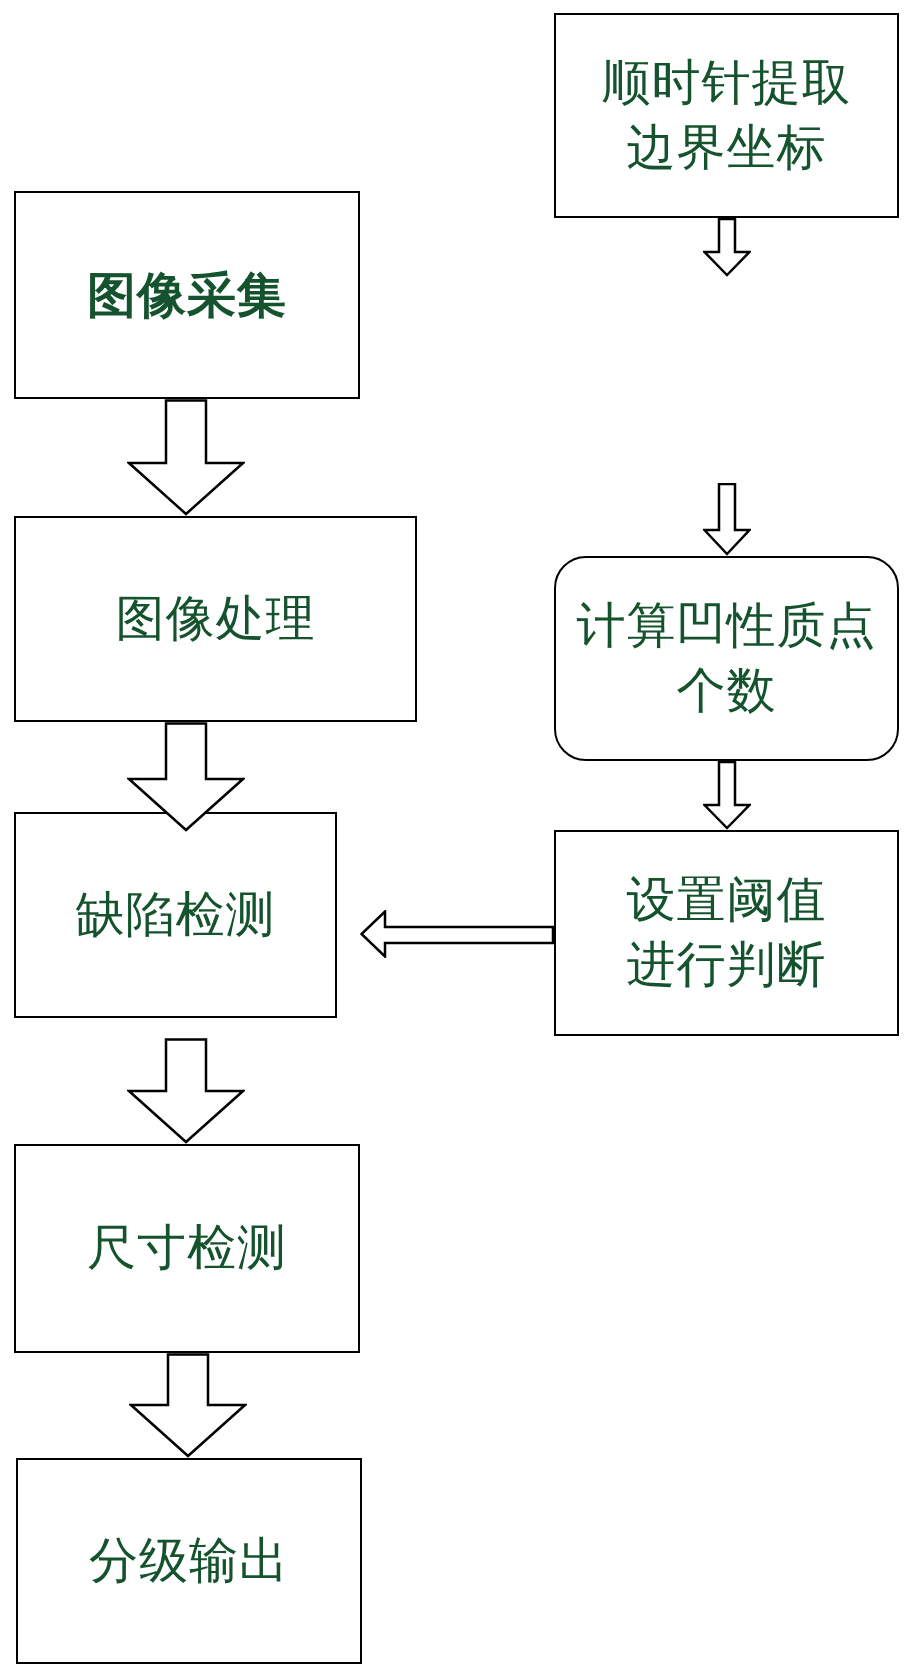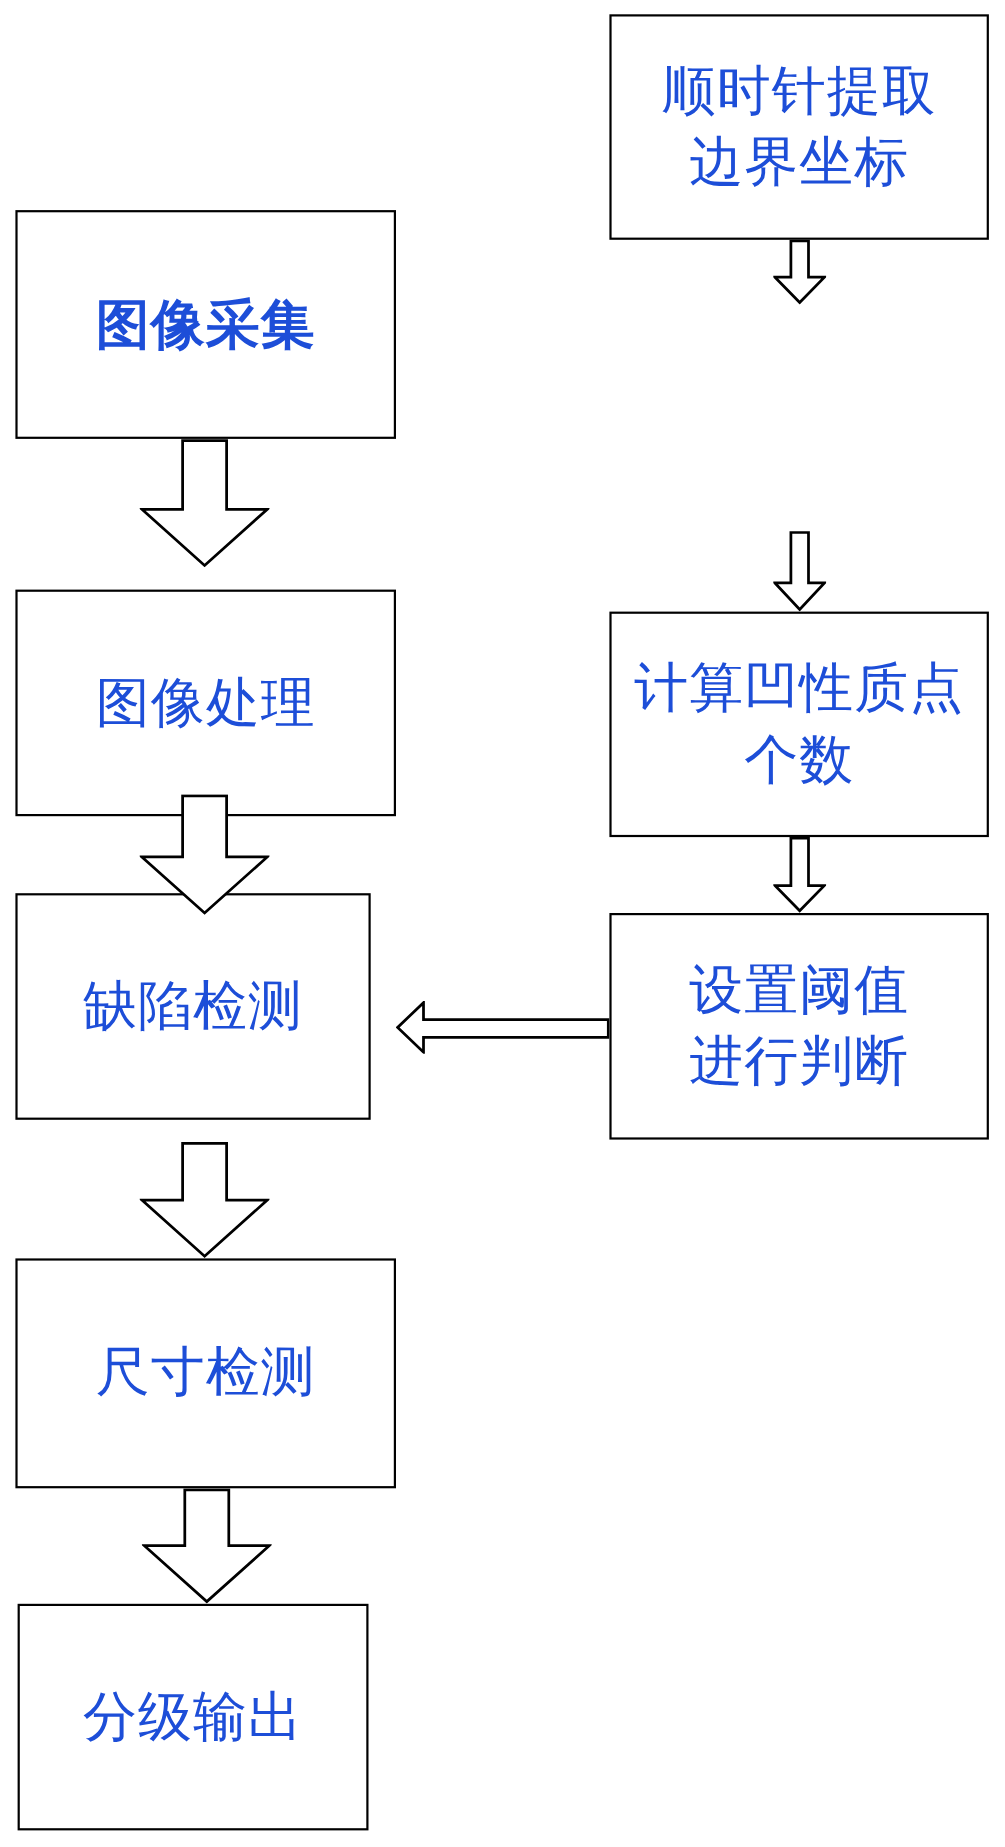--- a/index.html
+++ b/index.html
@@ -21,21 +21,21 @@
     border: 2px solid #000000;
     background: #ffffff;
     display: flex;
     align-items: center;
     justify-content: center;
     text-align: center;
   }
   .box-label {
     font-size: 49px;
     line-height: 1.32;
-    color: #1d4ed8;
+    color: #14532d;
     white-space: pre-line;
     letter-spacing: 1px;
   }
   .arrow {
     position: absolute;
     display: block;
   }
   .arrow polygon {
     fill: #ffffff;
     stroke: #000000;
@@ -45,33 +45,33 @@
 </style>
 </head>
 <body>
 
 <div id="canvas">
 
   <div class="box" style="left:14px; top:191px; width:346px; height:208px;font-weight:bold;">
     <span class="box-label">图像采集</span>
   </div>
 
-  <div class="box" style="left:14px; top:536px; width:346px; height:206px;">
+  <div class="box" style="left:14px; top:516px; width:403px; height:206px;">
     <span class="box-label">图像处理</span>
   </div>
 
   <div class="box" style="left:14px; top:812px; width:323px; height:206px;align-items:center;">
     <span class="box-label">缺陷检测</span>
   </div>
 
   <div class="box" style="left:14px; top:1144px; width:346px; height:209px;">
     <span class="box-label">尺寸检测</span>
   </div>
 
-  <div class="box" style="left:16px; top:1458px; width:319px; height:206px;">
+  <div class="box" style="left:16px; top:1458px; width:346px; height:206px;">
     <span class="box-label">分级输出</span>
   </div>
 
   <svg class="arrow" style="left:127px; top:399px;" width="118" height="117" viewBox="0 0 118 117">
     <polygon points="39,1.5 39,64 2,64 59,115 116,64 79,64 79,1.5"></polygon>
   </svg>
 
   <svg class="arrow" style="left:127px; top:722px;" width="118" height="110" viewBox="0 0 118 110">
     <polygon points="39,1.5 39,57 2,57 59,108 116,57 79,57 79,1.5"></polygon>
   </svg>
@@ -83,21 +83,21 @@
   <svg class="arrow" style="left:129px; top:1353px;" width="118" height="105" viewBox="0 0 118 105">
     <polygon points="39,1.5 39,52 2,52 59,103 116,52 79,52 79,1.5"></polygon>
   </svg>
 
   <div class="box" style="left:554px; top:13px; width:345px; height:205px;">
     <span class="box-label">顺时针提取
 边界坐标</span>
   </div>
 
 
-  <div class="box" style="left:554px; top:556px; width:345px; height:205px;">
+  <div class="box" style="left:554px; top:556px; width:345px; height:205px;border-radius:32px;">
     <span class="box-label">计算凹性质点
 个数</span>
   </div>
 
   <div class="box" style="left:554px; top:830px; width:345px; height:206px;">
     <span class="box-label">设置阈值
 进行判断</span>
   </div>
 
   <svg class="arrow" style="left:703px; top:218px;" width="48" height="59" viewBox="0 0 48 59">

